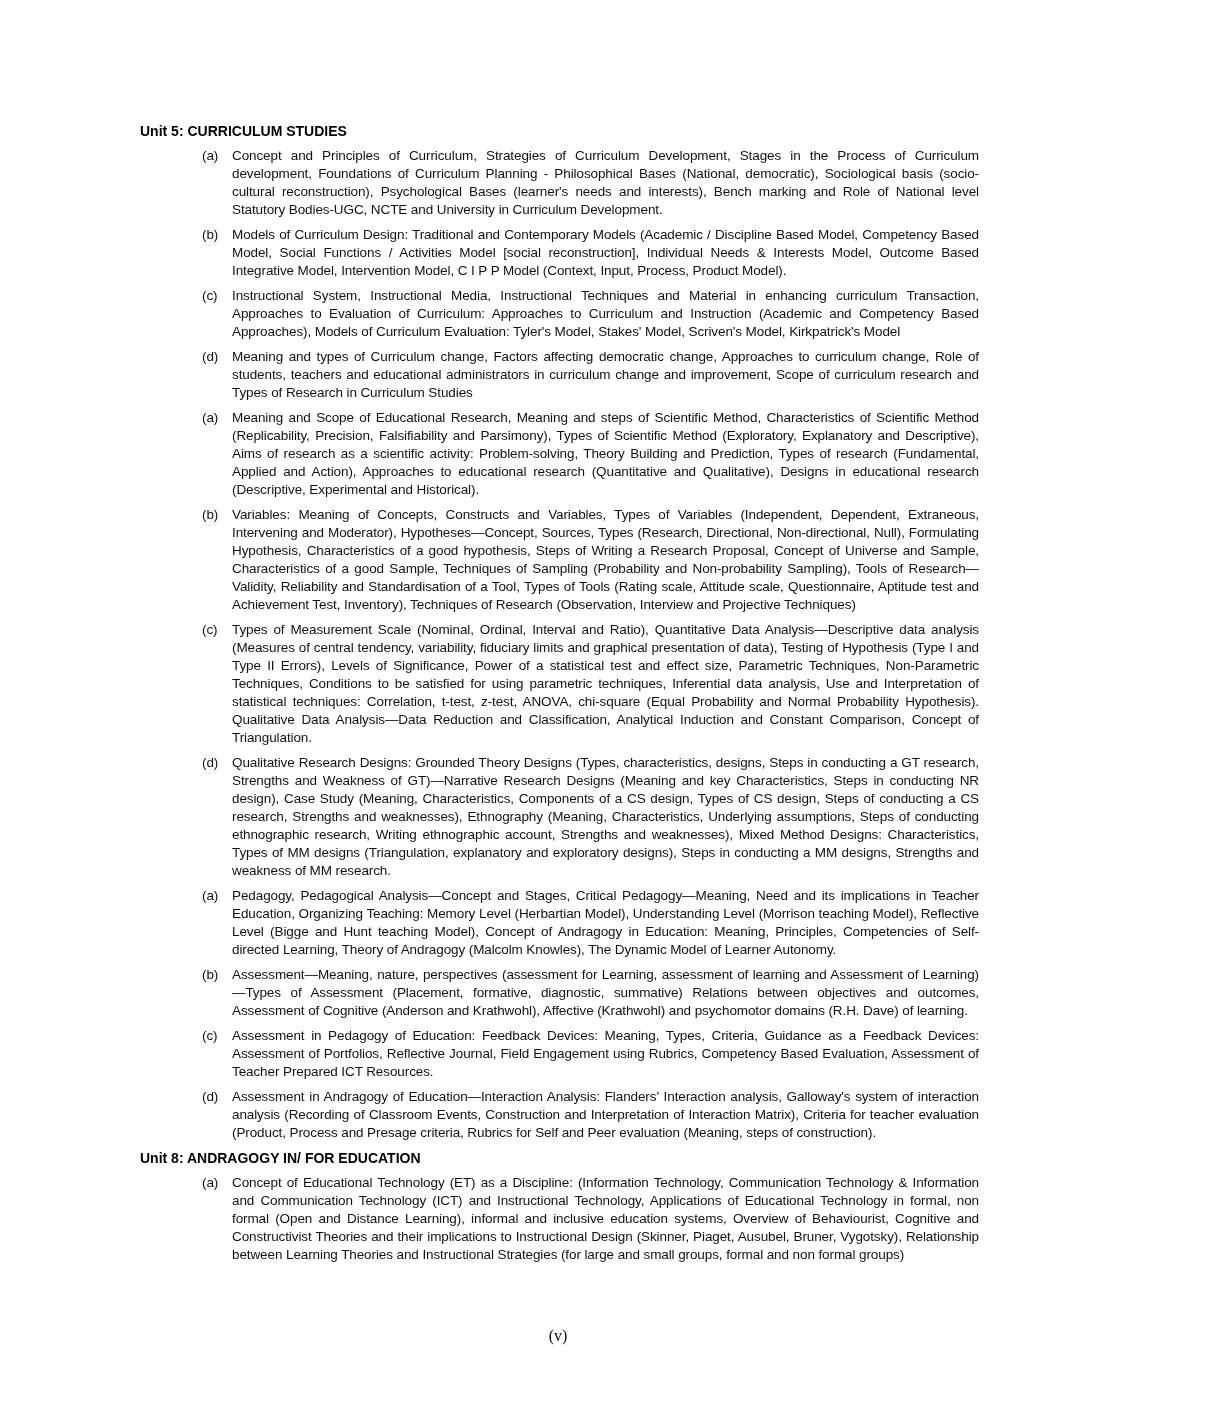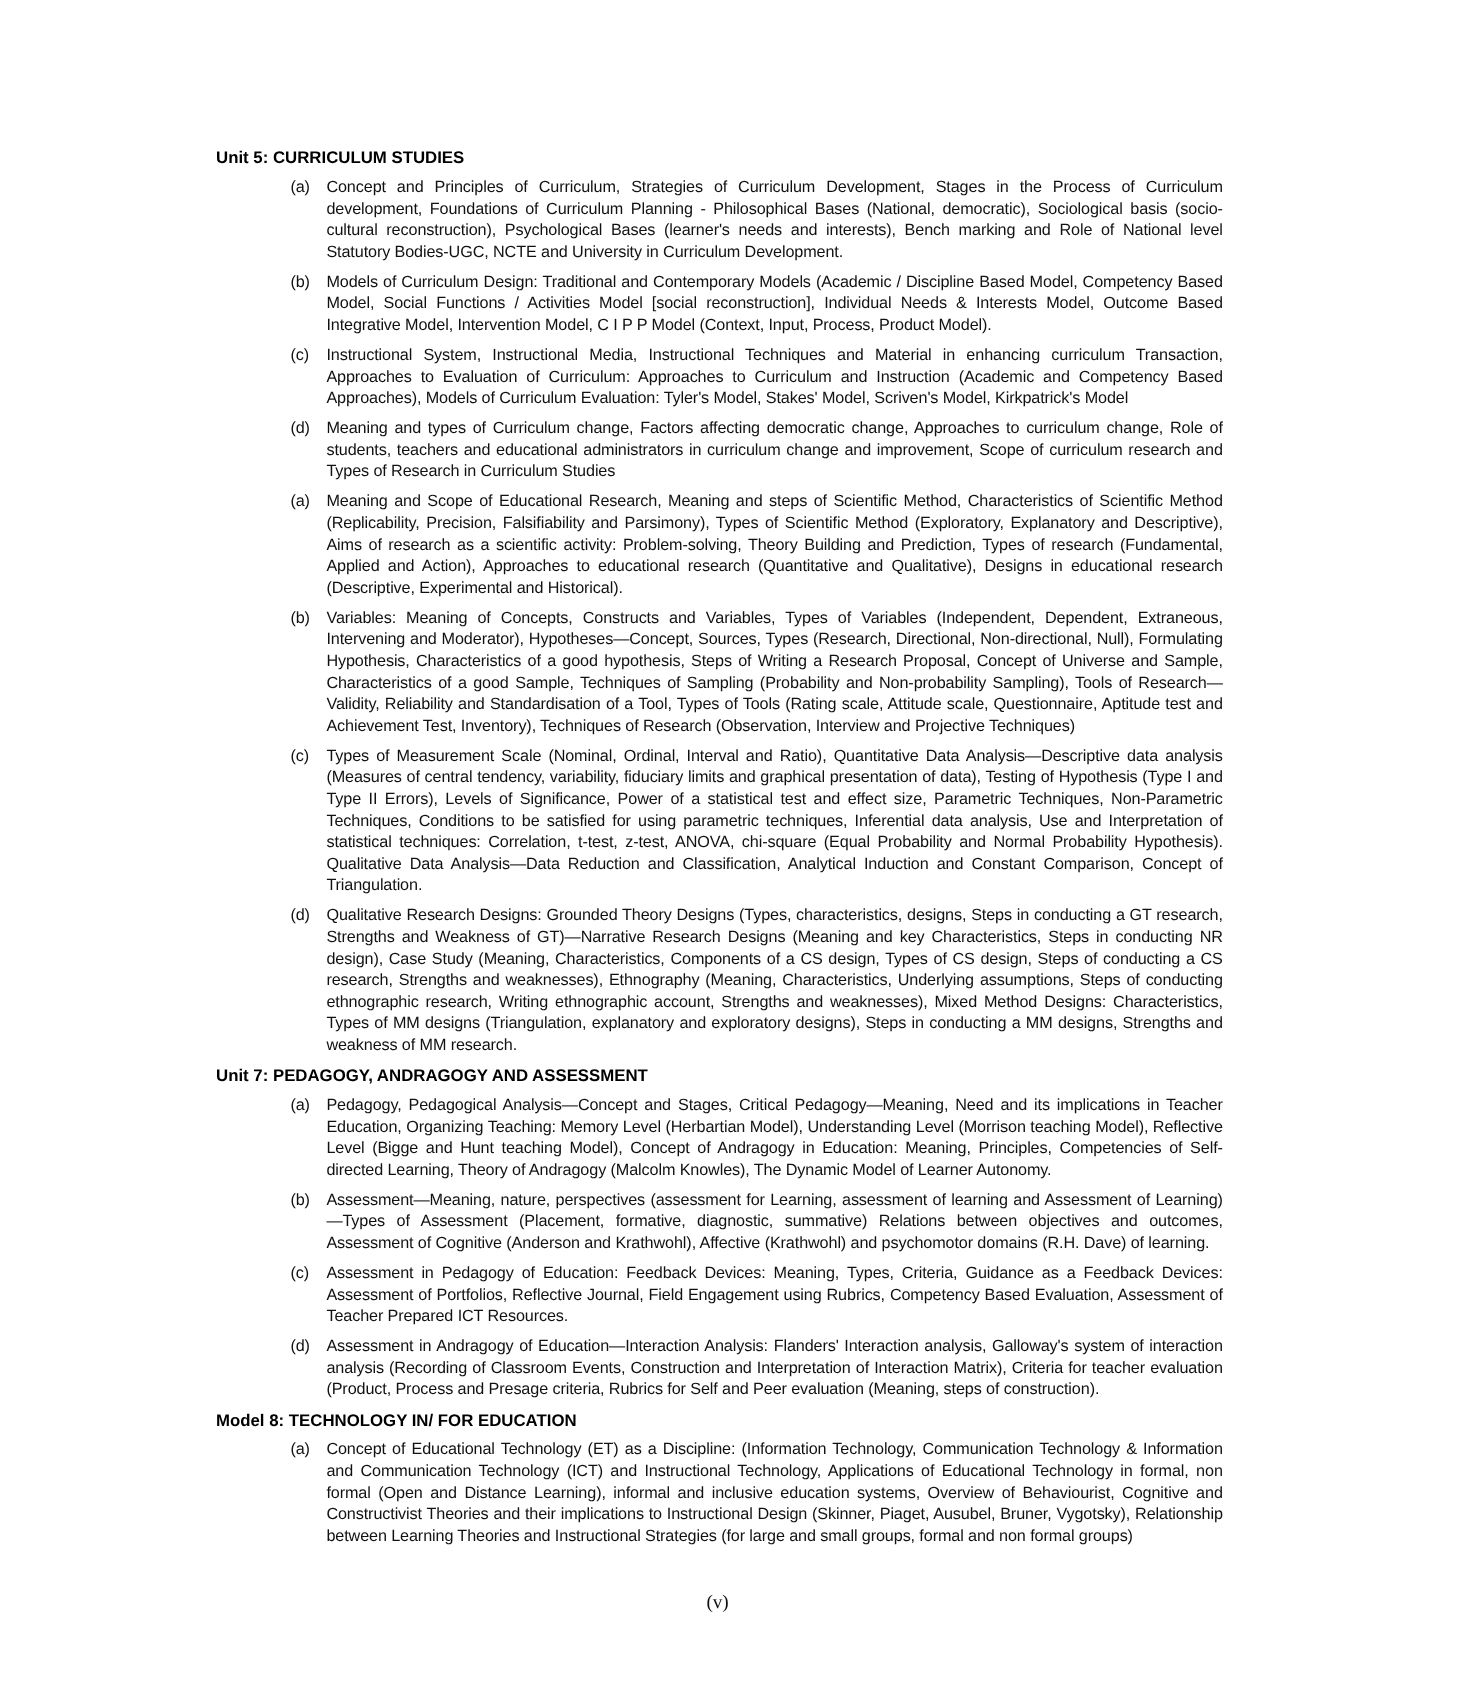--- a/index.html
+++ b/index.html
@@ -13,21 +13,20 @@
     height: 1417px;
     background: #ffffff;
     box-sizing: border-box;
     padding: 122px 137px 0 140px;
     font-family: "Liberation Sans", sans-serif;
     font-size: 13.5px;
     line-height: 18px;
     color: #111111;
     letter-spacing: -0.1px;
     overflow: hidden;
-    margin-left: 40px;
   }
   .unit {
     margin: 0;
   }
   .unit-heading {
     font-size: 14px;
     font-weight: bold;
     line-height: 18px;
     margin: 0 0 7px 0;
     color: #000000;
@@ -94,41 +93,40 @@
       <span class="marker">(c)</span>
       <p class="text">Types of Measurement Scale (Nominal, Ordinal, Interval and Ratio), Quantitative Data Analysis—Descriptive data analysis (Measures of central tendency, variability, fiduciary limits and graphical presentation of data), Testing of Hypothesis (Type I and Type II Errors), Levels of Significance, Power of a statistical test and effect size, Parametric Techniques, Non-Parametric Techniques, Conditions to be satisfied for using parametric techniques, Inferential data analysis, Use and Interpretation of statistical techniques: Correlation, t-test, z-test, ANOVA, chi-square (Equal Probability and Normal Probability Hypothesis). Qualitative Data Analysis—Data Reduction and Classification, Analytical Induction and Constant Comparison, Concept of Triangulation.</p>
     </div>
     <div class="item">
       <span class="marker">(d)</span>
       <p class="text">Qualitative Research Designs: Grounded Theory Designs (Types, characteristics, designs, Steps in conducting a GT research, Strengths and Weakness of GT)—Narrative Research Designs (Meaning and key Characteristics, Steps in conducting NR design), Case Study (Meaning, Characteristics, Components of a CS design, Types of CS design, Steps of conducting a CS research, Strengths and weaknesses), Ethnography (Meaning, Characteristics, Underlying assumptions, Steps of conducting ethnographic research, Writing ethnographic account, Strengths and weaknesses), Mixed Method Designs: Characteristics, Types of MM designs (Triangulation, explanatory and exploratory designs), Steps in conducting a MM designs, Strengths and weakness of MM research.</p>
     </div>
   </section>
 
   <section class="unit">
-    <h2 class="unit-heading">Unit 7: PEDAGOGY, ANDRAGOGY AND ASSESSMENT</h2>
     <div class="item">
       <span class="marker">(a)</span>
       <p class="text">Pedagogy, Pedagogical Analysis—Concept and Stages, Critical Pedagogy—Meaning, Need and its implications in Teacher Education, Organizing Teaching: Memory Level (Herbartian Model), Understanding Level (Morrison teaching Model), Reflective Level (Bigge and Hunt teaching Model), Concept of Andragogy in Education: Meaning, Principles, Competencies of Self-directed Learning, Theory of Andragogy (Malcolm Knowles), The Dynamic Model of Learner Autonomy.</p>
     </div>
     <div class="item">
       <span class="marker">(b)</span>
       <p class="text">Assessment—Meaning, nature, perspectives (assessment for Learning, assessment of learning and Assessment of Learning)—Types of Assessment (Placement, formative, diagnostic, summative) Relations between objectives and outcomes, Assessment of Cognitive (Anderson and Krathwohl), Affective (Krathwohl) and psychomotor domains (R.H. Dave) of learning.</p>
     </div>
     <div class="item">
       <span class="marker">(c)</span>
       <p class="text">Assessment in Pedagogy of Education: Feedback Devices: Meaning, Types, Criteria, Guidance as a Feedback Devices: Assessment of Portfolios, Reflective Journal, Field Engagement using Rubrics, Competency Based Evaluation, Assessment of Teacher Prepared ICT Resources.</p>
     </div>
     <div class="item">
       <span class="marker">(d)</span>
       <p class="text">Assessment in Andragogy of Education—Interaction Analysis: Flanders' Interaction analysis, Galloway's system of interaction analysis (Recording of Classroom Events, Construction and Interpretation of Interaction Matrix), Criteria for teacher evaluation (Product, Process and Presage criteria, Rubrics for Self and Peer evaluation (Meaning, steps of construction).</p>
     </div>
   </section>
 
   <section class="unit">
-    <h2 class="unit-heading">Model 8: TECHNOLOGY IN/ FOR EDUCATION</h2>
+    <h2 class="unit-heading">Unit 8: ANDRAGOGY IN/ FOR EDUCATION</h2>
     <div class="item">
       <span class="marker">(a)</span>
       <p class="text">Concept of Educational Technology (ET) as a Discipline: (Information Technology, Communication Technology &amp; Information and Communication Technology (ICT) and Instructional Technology, Applications of Educational Technology in formal, non formal (Open and Distance Learning), informal and inclusive education systems, Overview of Behaviourist, Cognitive and Constructivist Theories and their implications to Instructional Design (Skinner, Piaget, Ausubel, Bruner, Vygotsky), Relationship between Learning Theories and Instructional Strategies (for large and small groups, formal and non formal groups)</p>
     </div>
   </section>
 
   <div class="page-number">(v)</div>
 
 </div>
 

